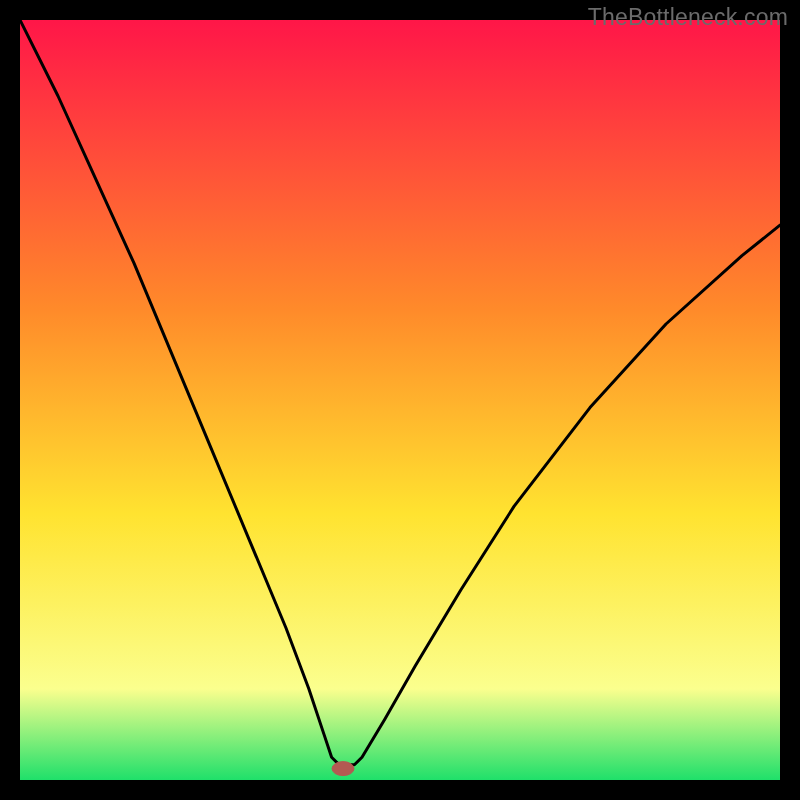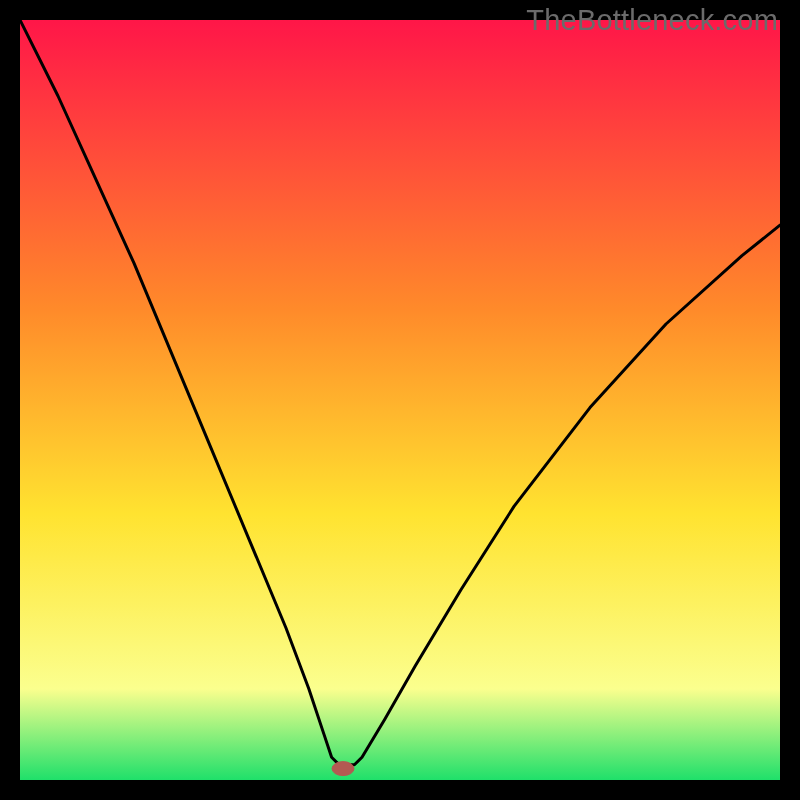--- a/index.html
+++ b/index.html
@@ -13,23 +13,23 @@
   }
   .frame {
     position: relative;
     width: 800px;
     height: 800px;
     background: #000;
   }
   .watermark {
     position: absolute;
     top: 4px;
-    right: 22px;
+    right: 12px;
     color: #6b6b6b;
-    font-size: 29px;
+    font-size: 23px;
     font-weight: 500;
     letter-spacing: 0.2px;
     z-index: 5;
   }
   .plot {
     position: absolute;
     left: 20px;
     top: 20px;
     width: 760px;
     height: 760px;

